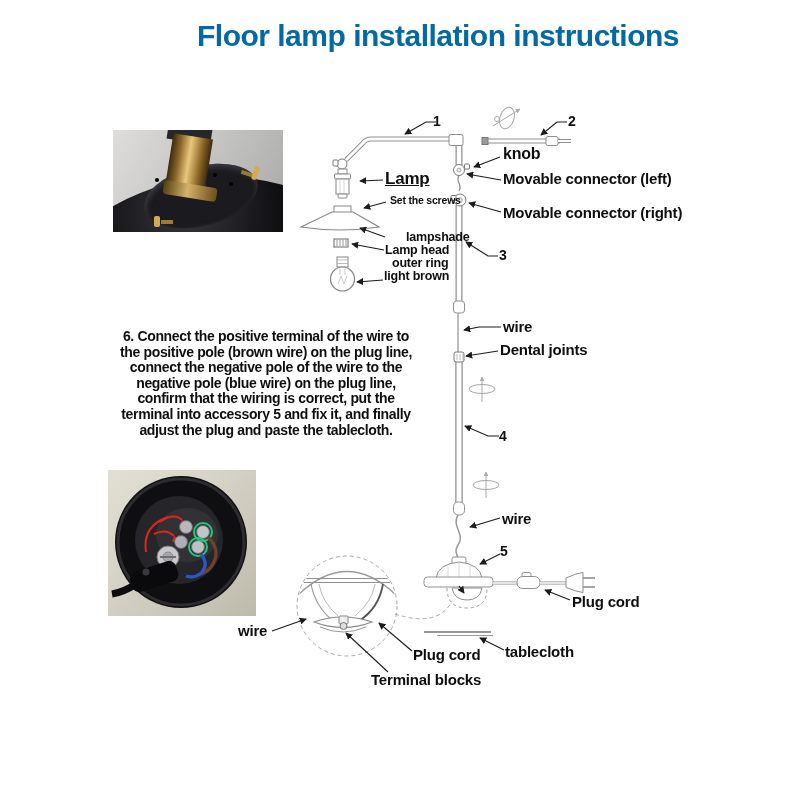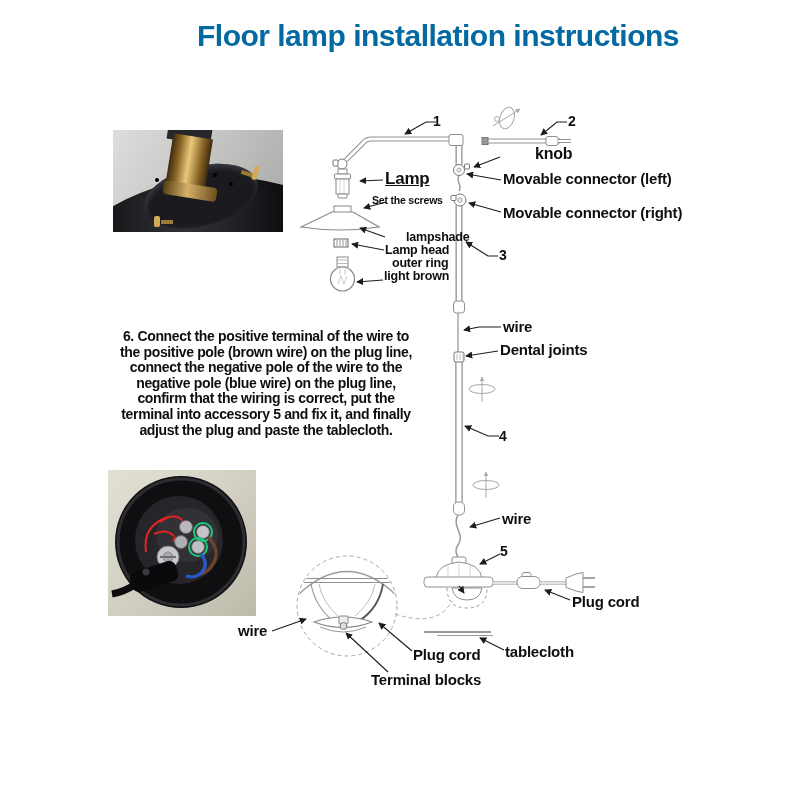--- a/index.html
+++ b/index.html
@@ -2,21 +2,21 @@
 <html><head>
 <meta charset="utf-8">
 <style>
   html,body{margin:0;padding:0;background:#ffffff;}
   .stage{position:relative;width:790px;height:790px;background:#ffffff;overflow:hidden;
          font-family:"Liberation Sans",sans-serif;color:#111;}
   .title{position:absolute;left:188px;top:19px;width:500px;margin:0;text-align:center;
          font-size:30px;font-weight:600;letter-spacing:-0.5px;color:#0369a1;}
   .lineart{position:absolute;left:0;top:0;}
   .lbl{position:absolute;font-weight:600;letter-spacing:-0.2px;white-space:nowrap;color:#0e0e0e;}
-  .f15{font-size:15px;} .f16{font-size:16px;margin-left:32px;} .f17{font-size:17px;}
+  .f15{font-size:15px;} .f16{font-size:16px;} .f17{font-size:17px;}
   .f14{font-size:14px;} .f12{font-size:12.5px;} .f10{font-size:10.5px;}
   .step6{position:absolute;left:115px;top:329px;width:302px;text-align:center;
          font-size:14px;font-weight:700;line-height:15.6px;letter-spacing:-0.35px;color:#0e0e0e;}
   .cleaning{position:absolute;left:130px;top:714px;width:620px;font-size:14.5px;
             font-weight:600;letter-spacing:-0.3px;line-height:20px;color:#0e0e0e;}
   .cleaning .item{margin-left:28px;}
   
   .photo1{position:absolute;left:113px;top:130px;width:170px;height:102px;overflow:hidden;
           background:linear-gradient(120deg,#dedddb 0%,#c6c6c4 45%,#a8a8a6 100%);}
   .photo1 .shade{position:absolute;left:-55px;top:48px;width:300px;height:190px;border-radius:50%;
@@ -263,21 +263,21 @@
       <path d="M412 651 L379 623" marker-end="url(#arr)"></path>
       <path d="M388 672 L346 633" marker-end="url(#arr)"></path>
       <path d="M272 631 L306 619" marker-end="url(#arr)"></path>
     </g>
   </svg>
 
   <div class="lbl f14" style="left:433px;top:113px;">1</div>
   <div class="lbl f14" style="left:568px;top:113px;">2</div>
   <div class="lbl f16" style="left:503px;top:145px;">knob</div>
   <div class="lbl f17" style="left:385px;top:169px;text-decoration:underline;">Lamp</div>
-  <div class="lbl f10" style="left:372px;top:194px;">Set the screws</div>
+  <div class="lbl f10" style="left:390px;top:194px;">Set the screws</div>
   <div class="lbl f15" style="left:503px;top:170px;">Movable connector (left)</div>
   <div class="lbl f15" style="left:503px;top:204px;">Movable connector (right)</div>
   <div class="lbl f12" style="left:386px;top:230px;padding-left:20px;">lampshade</div>
   <div class="lbl f12" style="left:385px;top:243px;">Lamp head</div>
   <div class="lbl f12" style="left:392px;top:256px;">outer ring</div>
   <div class="lbl f12" style="left:384px;top:269px;">light brown</div>
   <div class="lbl f14" style="left:499px;top:247px;">3</div>
   <div class="lbl f15" style="left:503px;top:318px;">wire</div>
   <div class="lbl f15" style="left:500px;top:341px;">Dental joints</div>
   <div class="lbl f14" style="left:499px;top:428px;">4</div>

